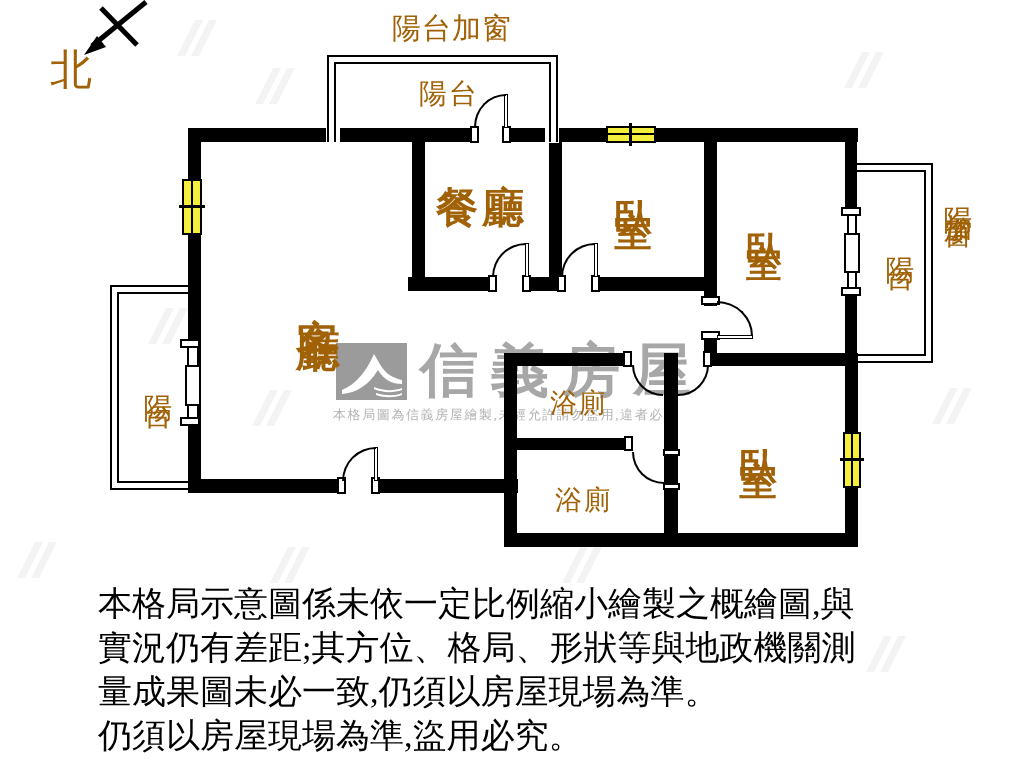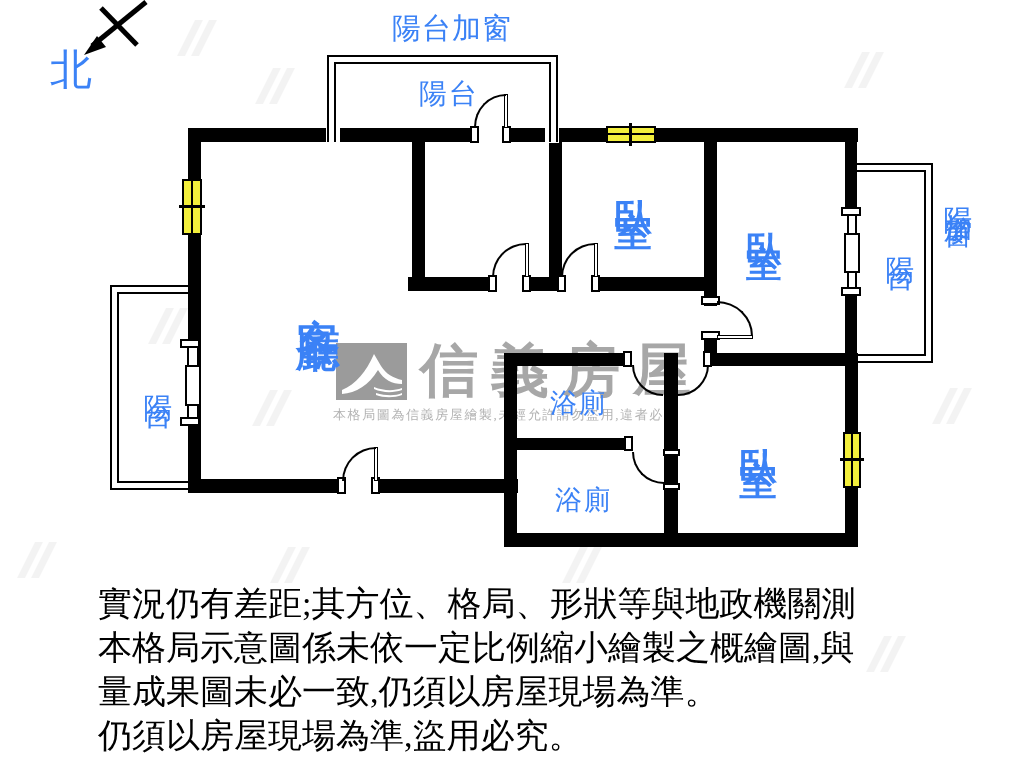--- a/index.html
+++ b/index.html
@@ -19,21 +19,21 @@
   
   .post{position:absolute;background:#fff;border:2px solid #000;box-sizing:border-box;}
   .leaf{position:absolute;background:#fff;border:1px solid #000;box-sizing:border-box;}
   .wbreak{position:absolute;background:#fff;}
   
   .ywin{position:absolute;background:#f3ef3c;border:2px solid #000;box-sizing:border-box;}
   .ydiv{position:absolute;background:#000;}
   .wcov{position:absolute;background:#fff;border-left:2px solid #000;border-right:2px solid #000;box-sizing:border-box;}
   .wrect{position:absolute;background:#fff;border:2px solid #000;box-sizing:border-box;}
   
-  .lbl{position:absolute;color:#3b82f6;white-space:nowrap;line-height:1.05;}
+  .lbl{position:absolute;color:#a16207;white-space:nowrap;line-height:1.05;}
   .vt{writing-mode:vertical-rl;text-orientation:upright;white-space:normal;}
   .bold{font-weight:bold;}
   
   .wm-mark{position:absolute;opacity:0.08;}
   #brand-text{position:absolute;font-weight:bold;white-space:nowrap;}
   #notice-text{position:absolute;white-space:nowrap;}
   
   #disclaimer{position:absolute;left:98px;top:582px;width:860px;color:#000;}
   #disclaimer div{font-size:34px;line-height:44px;white-space:nowrap;}
   .z1{z-index:1}.z2{z-index:2}.z3{z-index:3}.z4{z-index:4}.z5{z-index:5}
@@ -193,30 +193,31 @@
   <div class="post z3" style="left:663px;top:483px;width:17px;height:7px;"></div>
   <div class="arc bl z3" style="left:632px;top:452px;width:32px;height:32px;"></div>
 
   <div class="post z3" style="left:337px;top:477px;width:9px;height:17px;"></div>
   <div class="post z3" style="left:371px;top:477px;width:9px;height:17px;"></div>
   <div class="leaf z3" style="left:374px;top:447px;width:4px;height:34px;"></div>
   <div class="arc tl z3" style="left:342px;top:447px;width:34px;height:34px;"></div>
 
   <div class="lbl z5" style="left:392px;top:13px;font-size:29px;letter-spacing:1px;">陽台加窗</div>
   <div class="lbl z5" style="left:419px;top:79px;font-size:28px;letter-spacing:2px;">陽台</div>
+  <div class="lbl z5 bold" style="left:436px;top:186px;font-size:42px;letter-spacing:4px;">餐廳</div>
   <div class="lbl vt z5 bold" style="left:612px;top:170px;font-size:38px;letter-spacing:10px;">臥室</div>
   <div class="lbl vt z5 bold" style="left:744px;top:204px;font-size:36px;letter-spacing:10px;">臥室</div>
   <div class="lbl vt z5 bold" style="left:737px;top:419px;font-size:38px;letter-spacing:10px;">臥室</div>
   <div class="lbl vt z5 bold" style="left:294px;top:282px;font-size:44px;letter-spacing:8px;">客廳</div>
   <div class="lbl z5" style="left:550px;top:389px;font-size:27px;letter-spacing:2px;">浴廁</div>
   <div class="lbl z5" style="left:555px;top:486px;font-size:27px;letter-spacing:2px;">浴廁</div>
   <div class="lbl vt z5" style="left:143px;top:373px;font-size:29px;letter-spacing:4px;">陽台</div>
   <div class="lbl vt z5" style="left:885px;top:235px;font-size:29px;letter-spacing:4px;">陽台</div>
   <div class="lbl vt z5" style="left:943px;top:185px;font-size:29px;letter-spacing:3px;">陽台加窗</div>
 
   <div id="disclaimer" class="z5">
+    <div>本格局示意圖係未依一定比例縮小繪製之概繪圖,與</div>
     <div>實況仍有差距;其方位、格局、形狀等與地政機關測</div>
-    <div>本格局示意圖係未依一定比例縮小繪製之概繪圖,與</div>
     <div>量成果圖未必一致,仍須以房屋現場為準。</div>
     <div>仍須以房屋現場為準,盜用必究。</div>
   </div>
 
 </div>
 
 </body></html>

